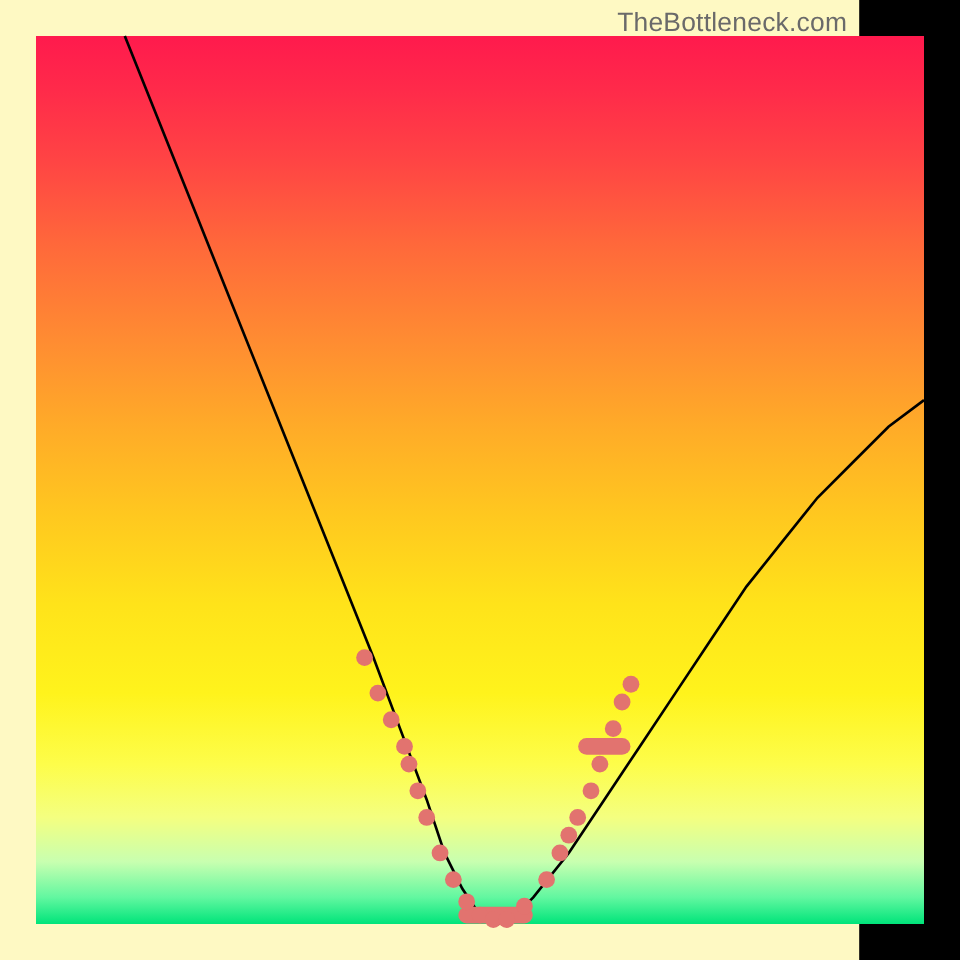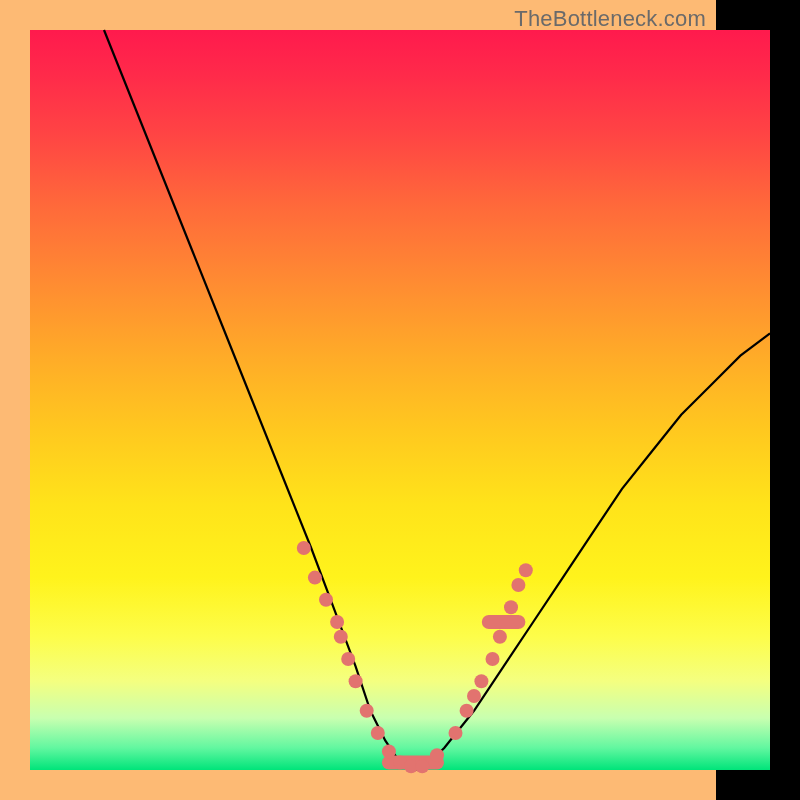--- a/index.html
+++ b/index.html
@@ -10,21 +10,21 @@
     overflow: hidden;
     background: #000;
     font-family: Arial, Helvetica, sans-serif;
   }
   .frame {
     position: absolute;
     left: 0;
     top: 0;
     width: 716px;
     height: 800px;
-    background: #fdba74;
+    background: #fef9c3;
     text-decoration: underline;
   }
   .plot {
     position: absolute;
     left: 30px;
     top: 30px;
     width: 740px;
     height: 740px;
     background: linear-gradient(to bottom,
       #ff1a4d 0%,

